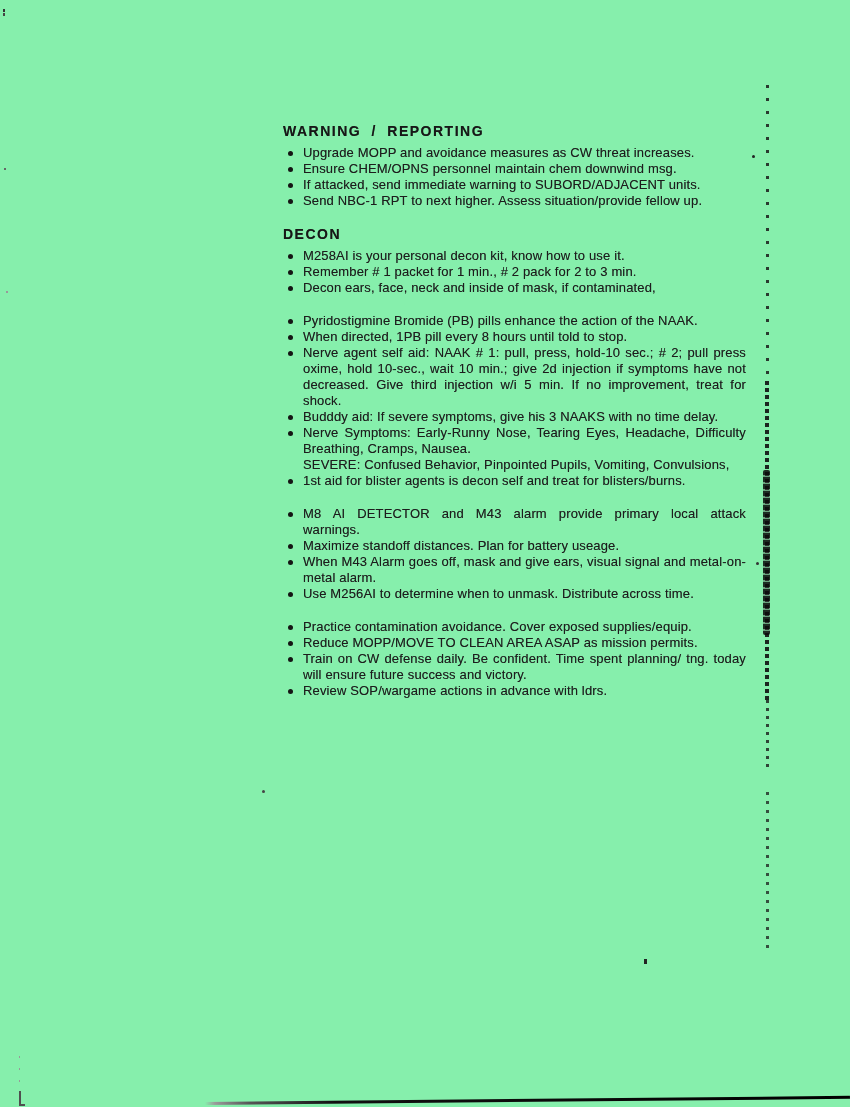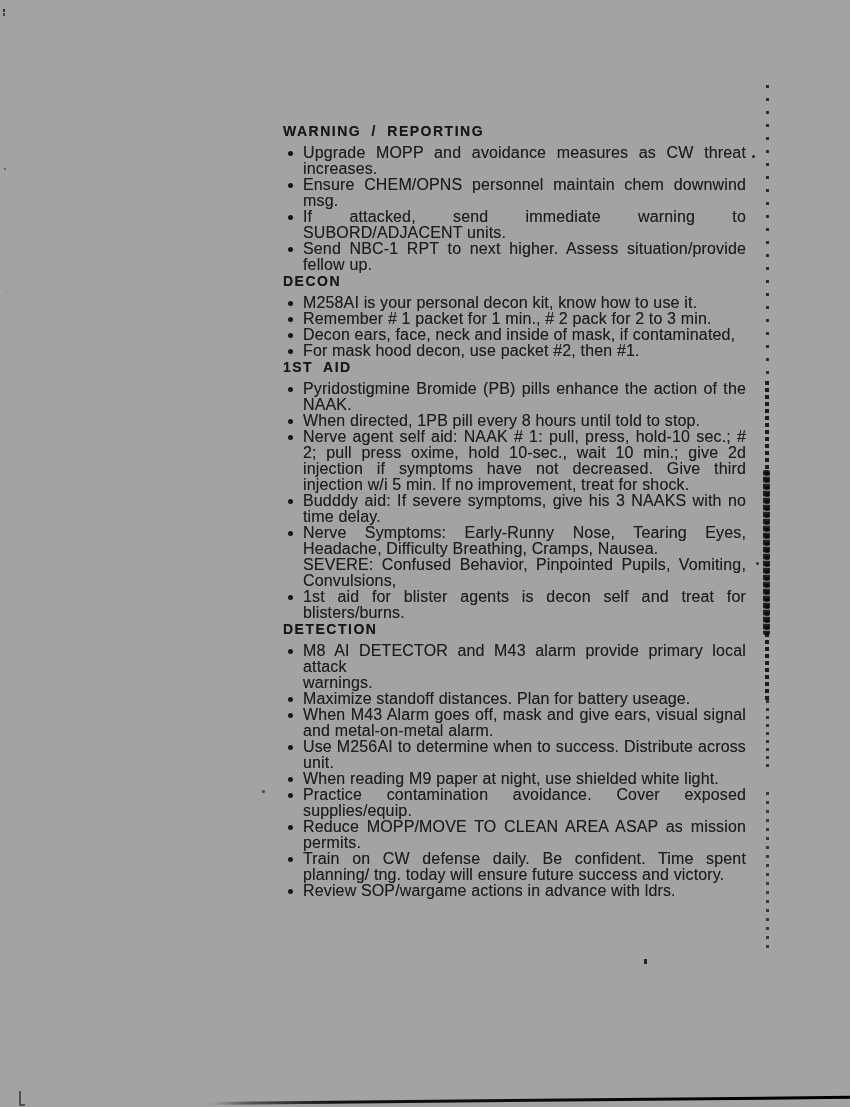--- a/index.html
+++ b/index.html
@@ -6,44 +6,44 @@
   html, body { background:#fdfdfd; }
   body {
     width:850px; height:1107px;
     position:relative;
     overflow:hidden;
     font-family:"Liberation Sans", sans-serif;
     color:#1c1c1c;
   }
   .page {
     position:absolute; inset:0;
-    background:#a3a3a3;
+    background:#86efac;
   }
   
   .doc {
     position:absolute;
     left:283px; top:123px;
     width:463px;
   }
-  .sec + .sec { }
+  .sec + .sec { margin-top:17px; }
   .sec h2 {
     font-size:14px;
     font-weight:700;
     line-height:16px;
     letter-spacing:1.5px;
     word-spacing:5px;
     color:#171717;
     margin-bottom:6px;
     text-shadow:0 0 0.4px rgba(20,20,20,.55);
   }
   .sec ul { list-style:none; }
   .sec li {
     position:relative;
     padding-left:20px;
-    font-size:16px;
+    font-size:13px;
     line-height:16px;
     letter-spacing:0.15px;
     text-align:justify;
     color:#1d1d1d;
     text-shadow:0 0 0.35px rgba(25,25,25,.5);
   }
   .sec li .dot {
     position:absolute;
     left:5px; top:5.5px;
     width:5px; height:5px;
@@ -132,28 +132,23 @@
             <p>M258AI is your personal decon kit, know how to use it.</p>
           </li>
           <li>
             <span class="dot"></span>
             <p>Remember # 1 packet for 1 min., # 2 pack for 2 to 3 min.</p>
           </li>
           <li>
             <span class="dot"></span>
             <p>Decon ears, face, neck and inside of mask, if contaminated,</p>
           </li>
-          <li>
-            <span class="dot"></span>
-            <p>For mask hood decon, use packet #2, then #1.</p>
-          </li>
-        </ul>
-      </section>
-      <section class="sec">
-        <h2>1ST AID</h2>
+        </ul>
+      </section>
+      <section class="sec">
         <ul>
           <li>
             <span class="dot"></span>
             <p>Pyridostigmine Bromide (PB) pills enhance the action of the NAAK.</p>
           </li>
           <li>
             <span class="dot"></span>
             <p>When directed, 1PB pill every 8 hours until told to stop.</p>
           </li>
           <li>
@@ -169,42 +164,37 @@
             <p>Nerve Symptoms: Early-Runny Nose, Tearing Eyes, Headache, Difficulty Breathing, Cramps, Nausea.</p>
             <p>SEVERE: Confused Behavior, Pinpointed Pupils, Vomiting, Convulsions,</p>
           </li>
           <li>
             <span class="dot"></span>
             <p>1st aid for blister agents is decon self and treat for blisters/burns.</p>
           </li>
         </ul>
       </section>
       <section class="sec">
-        <h2>DETECTION</h2>
         <ul>
           <li>
             <span class="dot"></span>
             <p class="fill">M8 AI DETECTOR and M43 alarm provide primary local attack</p>
             <p>warnings.</p>
           </li>
           <li>
             <span class="dot"></span>
             <p>Maximize standoff distances. Plan for battery useage.</p>
           </li>
           <li>
             <span class="dot"></span>
             <p>When M43 Alarm goes off, mask and give ears, visual signal and metal-on-metal alarm.</p>
           </li>
           <li>
             <span class="dot"></span>
-            <p>Use M256AI to determine when to success. Distribute across unit.</p>
-          </li>
-          <li>
-            <span class="dot"></span>
-            <p>When reading M9 paper at night, use shielded white light.</p>
+            <p>Use M256AI to determine when to unmask. Distribute across time.</p>
           </li>
         </ul>
       </section>
       <section class="sec">
         <ul>
           <li>
             <span class="dot"></span>
             <p>Practice contamination avoidance. Cover exposed supplies/equip.</p>
           </li>
           <li>

